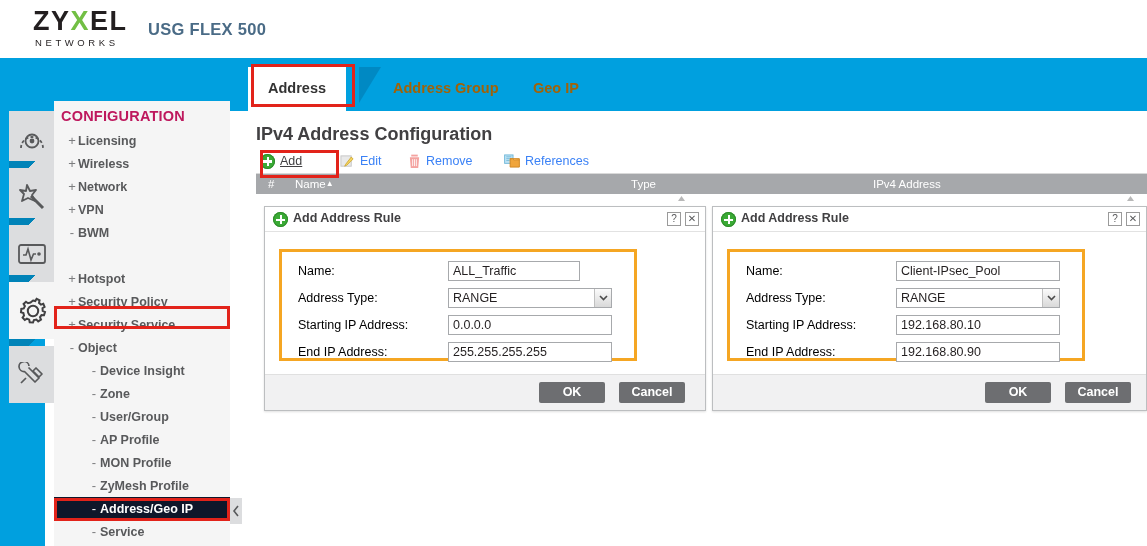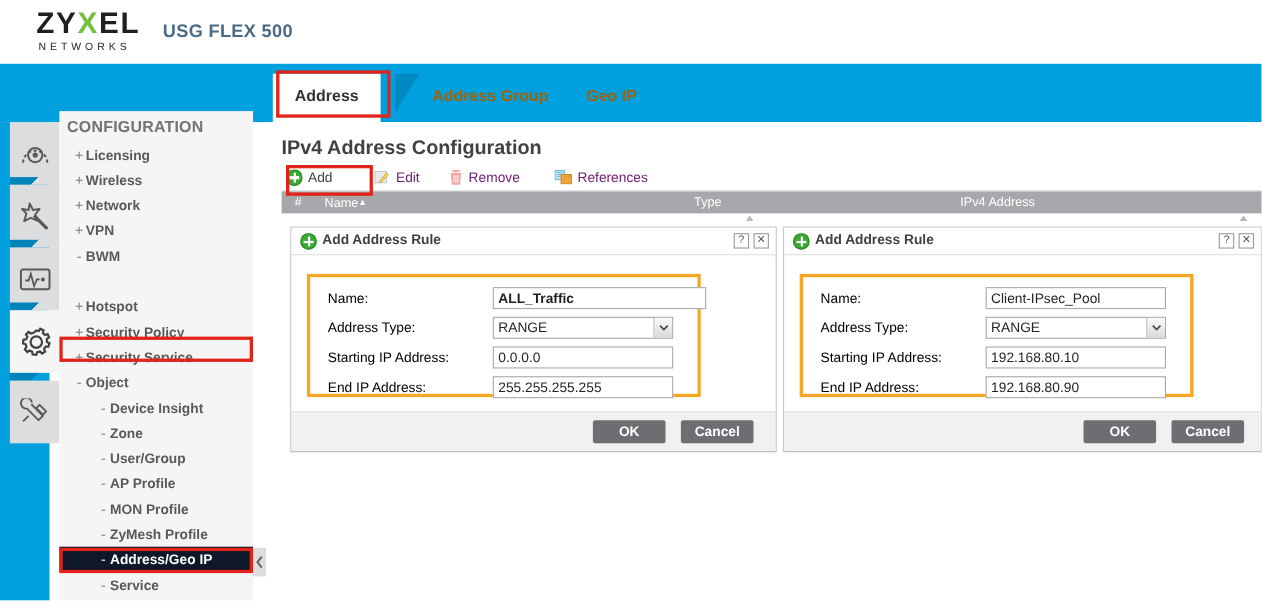--- a/index.html
+++ b/index.html
@@ -108,21 +108,21 @@
   .rail-item svg { display: block; }
 
   
   .nav {
     position: absolute; left: 54px; top: 101px;
     width: 176px; height: 445px;
     background: #f5f5f5;
   }
   .nav-title {
     position: absolute; left: 7px; top: 7px;
-    font-size: 14.5px; font-weight: bold; color: #737373;
+    font-size: 14.5px; font-weight: bold; color: #be185d;
     letter-spacing: 0.2px;
   }
   .nav-item {
     position: absolute; left: 0;
     width: 176px; height: 23px;
     font-size: 12.5px; font-weight: bold; color: #58595b;
     line-height: 23px;
     white-space: nowrap;
   }
   .nav-item .pm {
@@ -158,26 +158,26 @@
   }
   .toolbar {
     position: absolute; left: 14px; top: 37px;
     width: 891px; height: 26px;
     background: #ffffff;
     border-bottom: 1px solid #d9d9d9;
   }
   .tb-btn {
     position: absolute; top: 3px;
     height: 20px; line-height: 20px;
-    font-size: 12.5px; color: #701a75;
+    font-size: 12.5px; color: #3b82f6;
     display: flex; align-items: center; gap: 5px;
     white-space: nowrap;
   }
   .tb-btn.enabled { color: #414042; }
-  #tb-add { left: 4px; }
+  #tb-add { left: 4px; text-decoration: underline; }
   #tb-edit { left: 84px; }
   #tb-remove { left: 152px; }
   #tb-ref { left: 248px; }
   #add-highlight { left: 260px; top: 150px; width: 79px; height: 28px; }
 
   .ico-plus {
     width: 15px; height: 15px; border-radius: 50%;
     background: #3aaa35; position: relative; display: inline-block;
     box-shadow: inset 0 0 0 1px #2e8c2a;
   }
@@ -427,21 +427,21 @@
       <span class="ico-plus"></span>
       <div class="panel-title">Add Address Rule</div>
       <div class="hdr-btn" style="right:24px;">?</div>
       <div class="hdr-btn" style="right:6px;">✕</div>
     </div>
 
     <div class="panel-body">
       <div class="orange-frame" style="left:14px; top:16px; width:358px; height:112px;">
         <div class="form-row" style="top:8px;  width:352px;">
           <div class="form-label" style="left:16px;">Name:</div>
-          <div class="fld" style="left:166px; width:194px;font-weight:bold;">ALL_Traffic</div>
+          <div class="fld" style="left:166px; width:132px;">ALL_Traffic</div>
         </div>
         <div class="form-row" style="top:35px; width:352px;">
           <div class="form-label" style="left:16px;">Address Type:</div>
           <div class="fld sel" style="left:166px; width:164px;">RANGE</div>
           <div class="sel-arrow" style="left:312px;">
             <svg width="9" height="6" viewBox="0 0 9 6" fill="none" stroke="#4c4c4c" stroke-width="1.6">
                 <path d="M1 1 L4.5 4.6 L8 1"></path>
               </svg>
           </div>
         </div>

